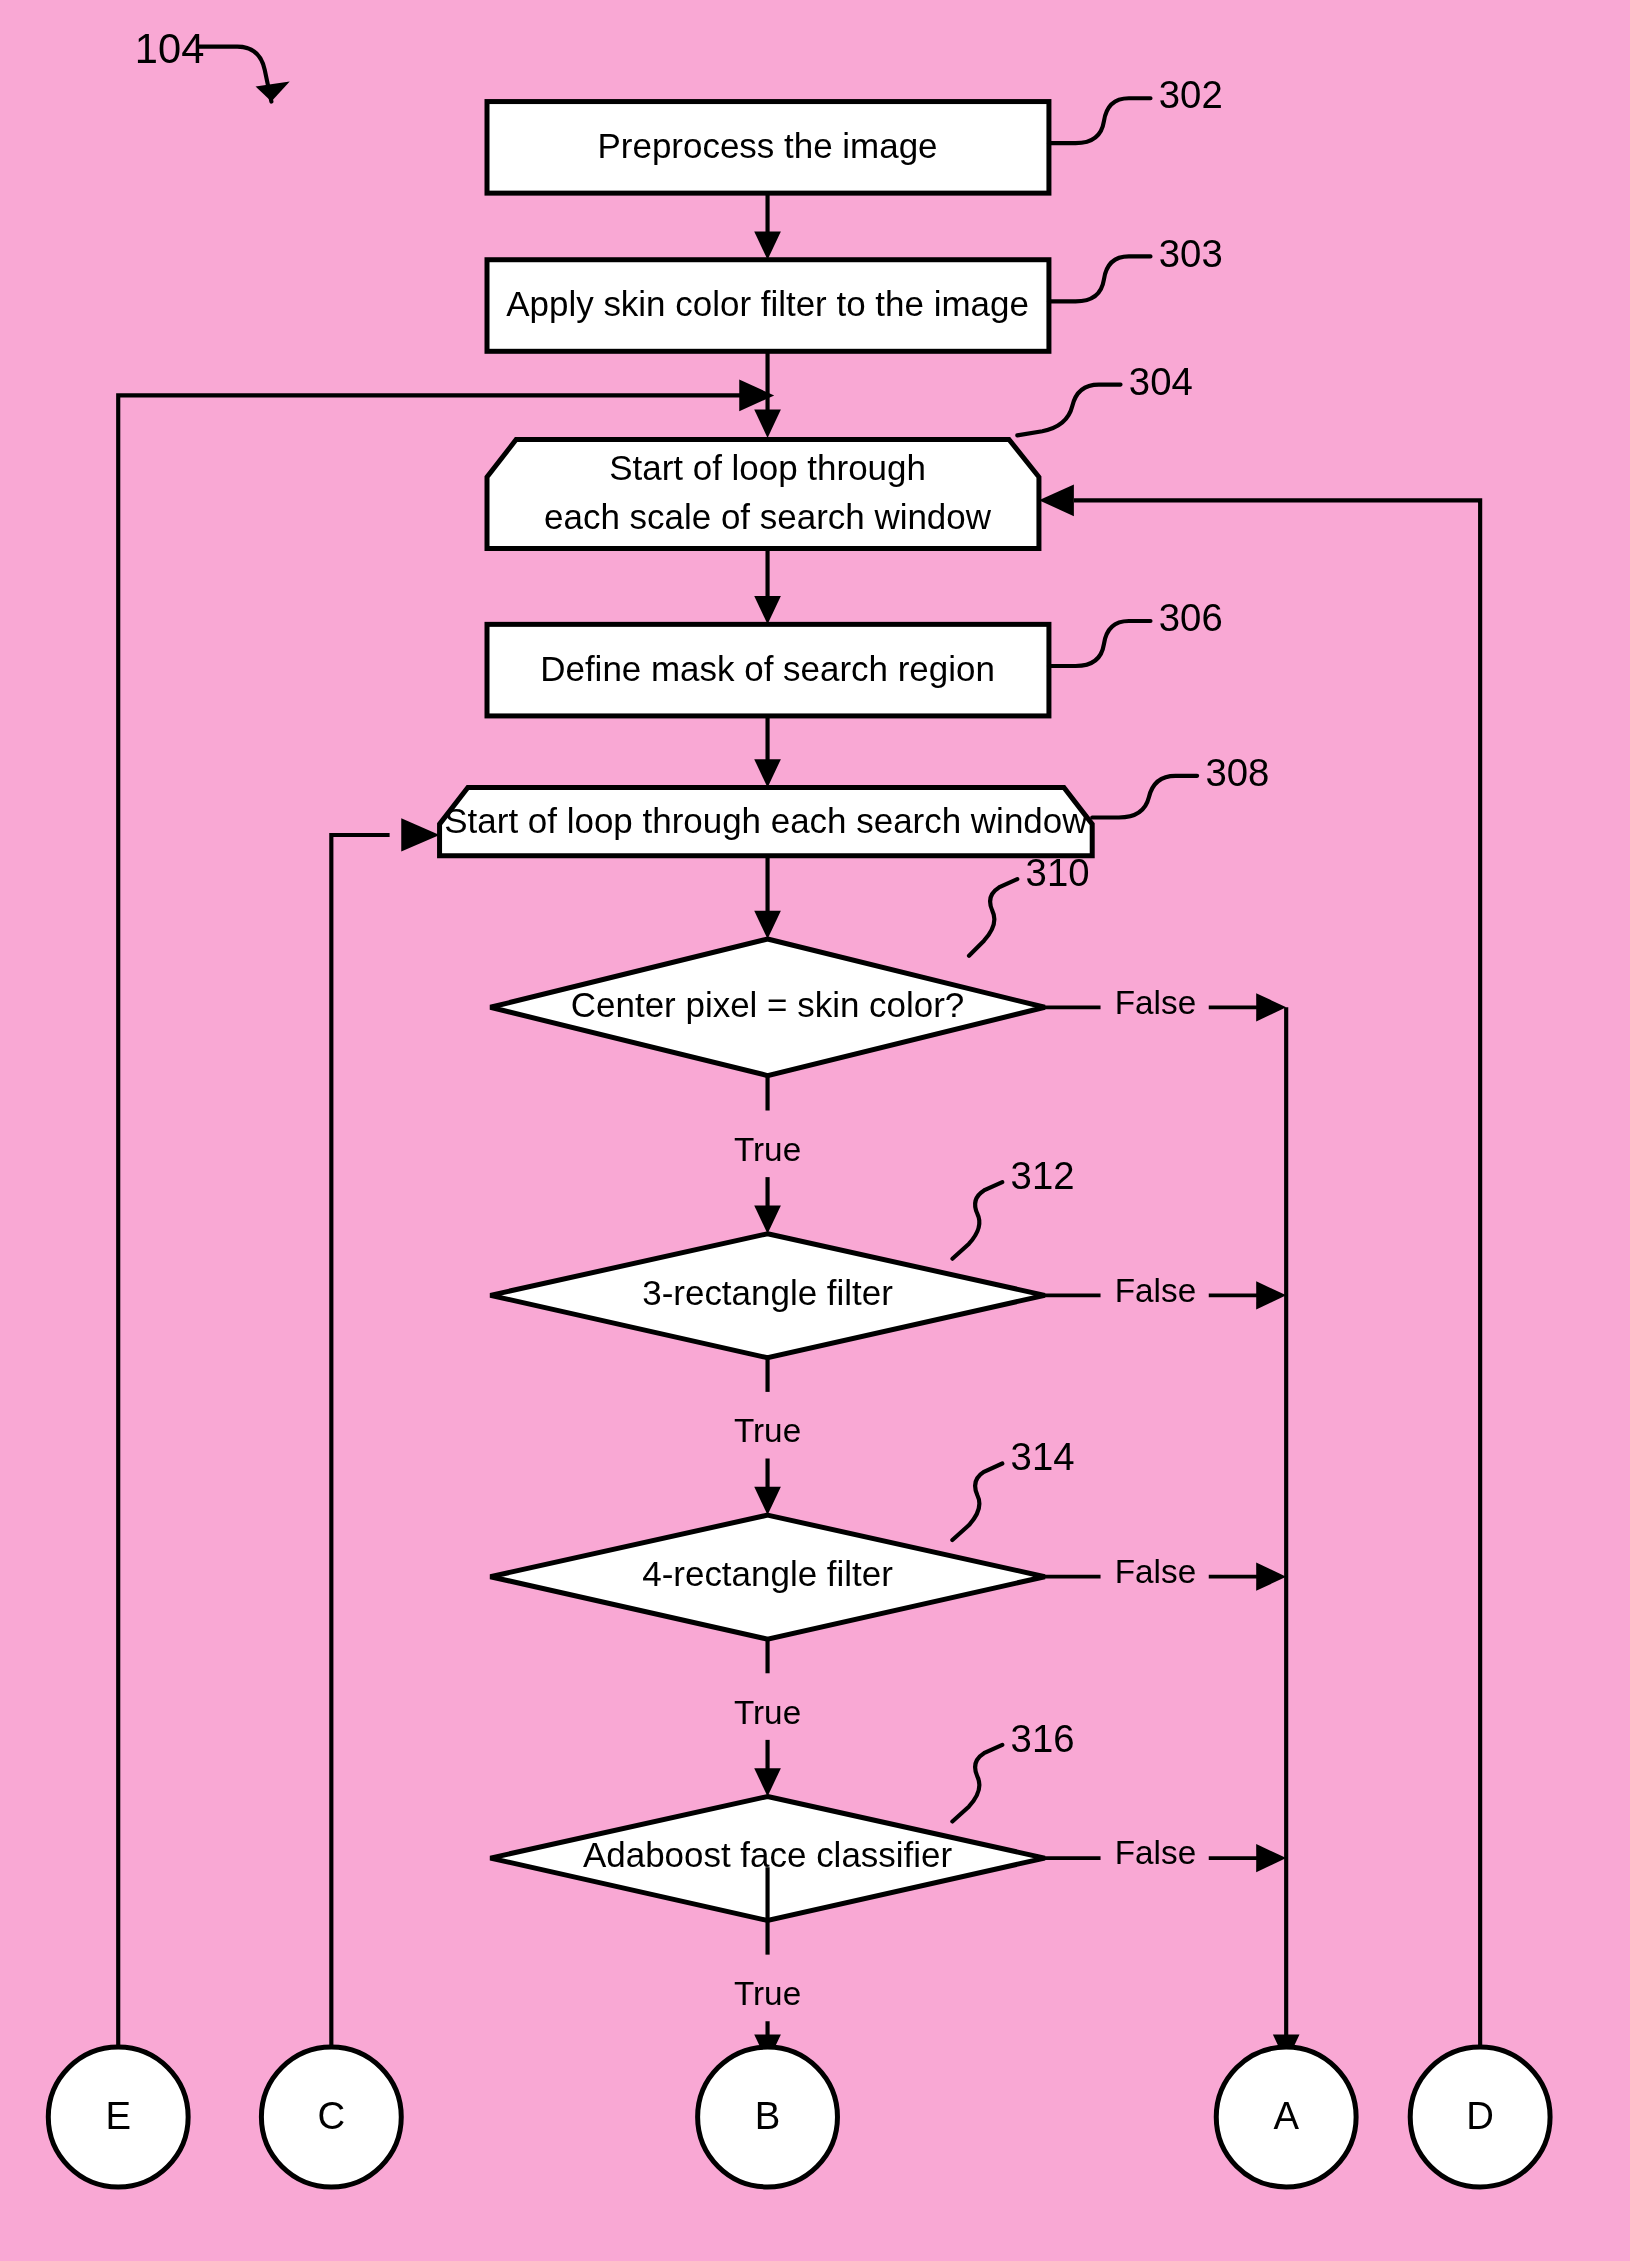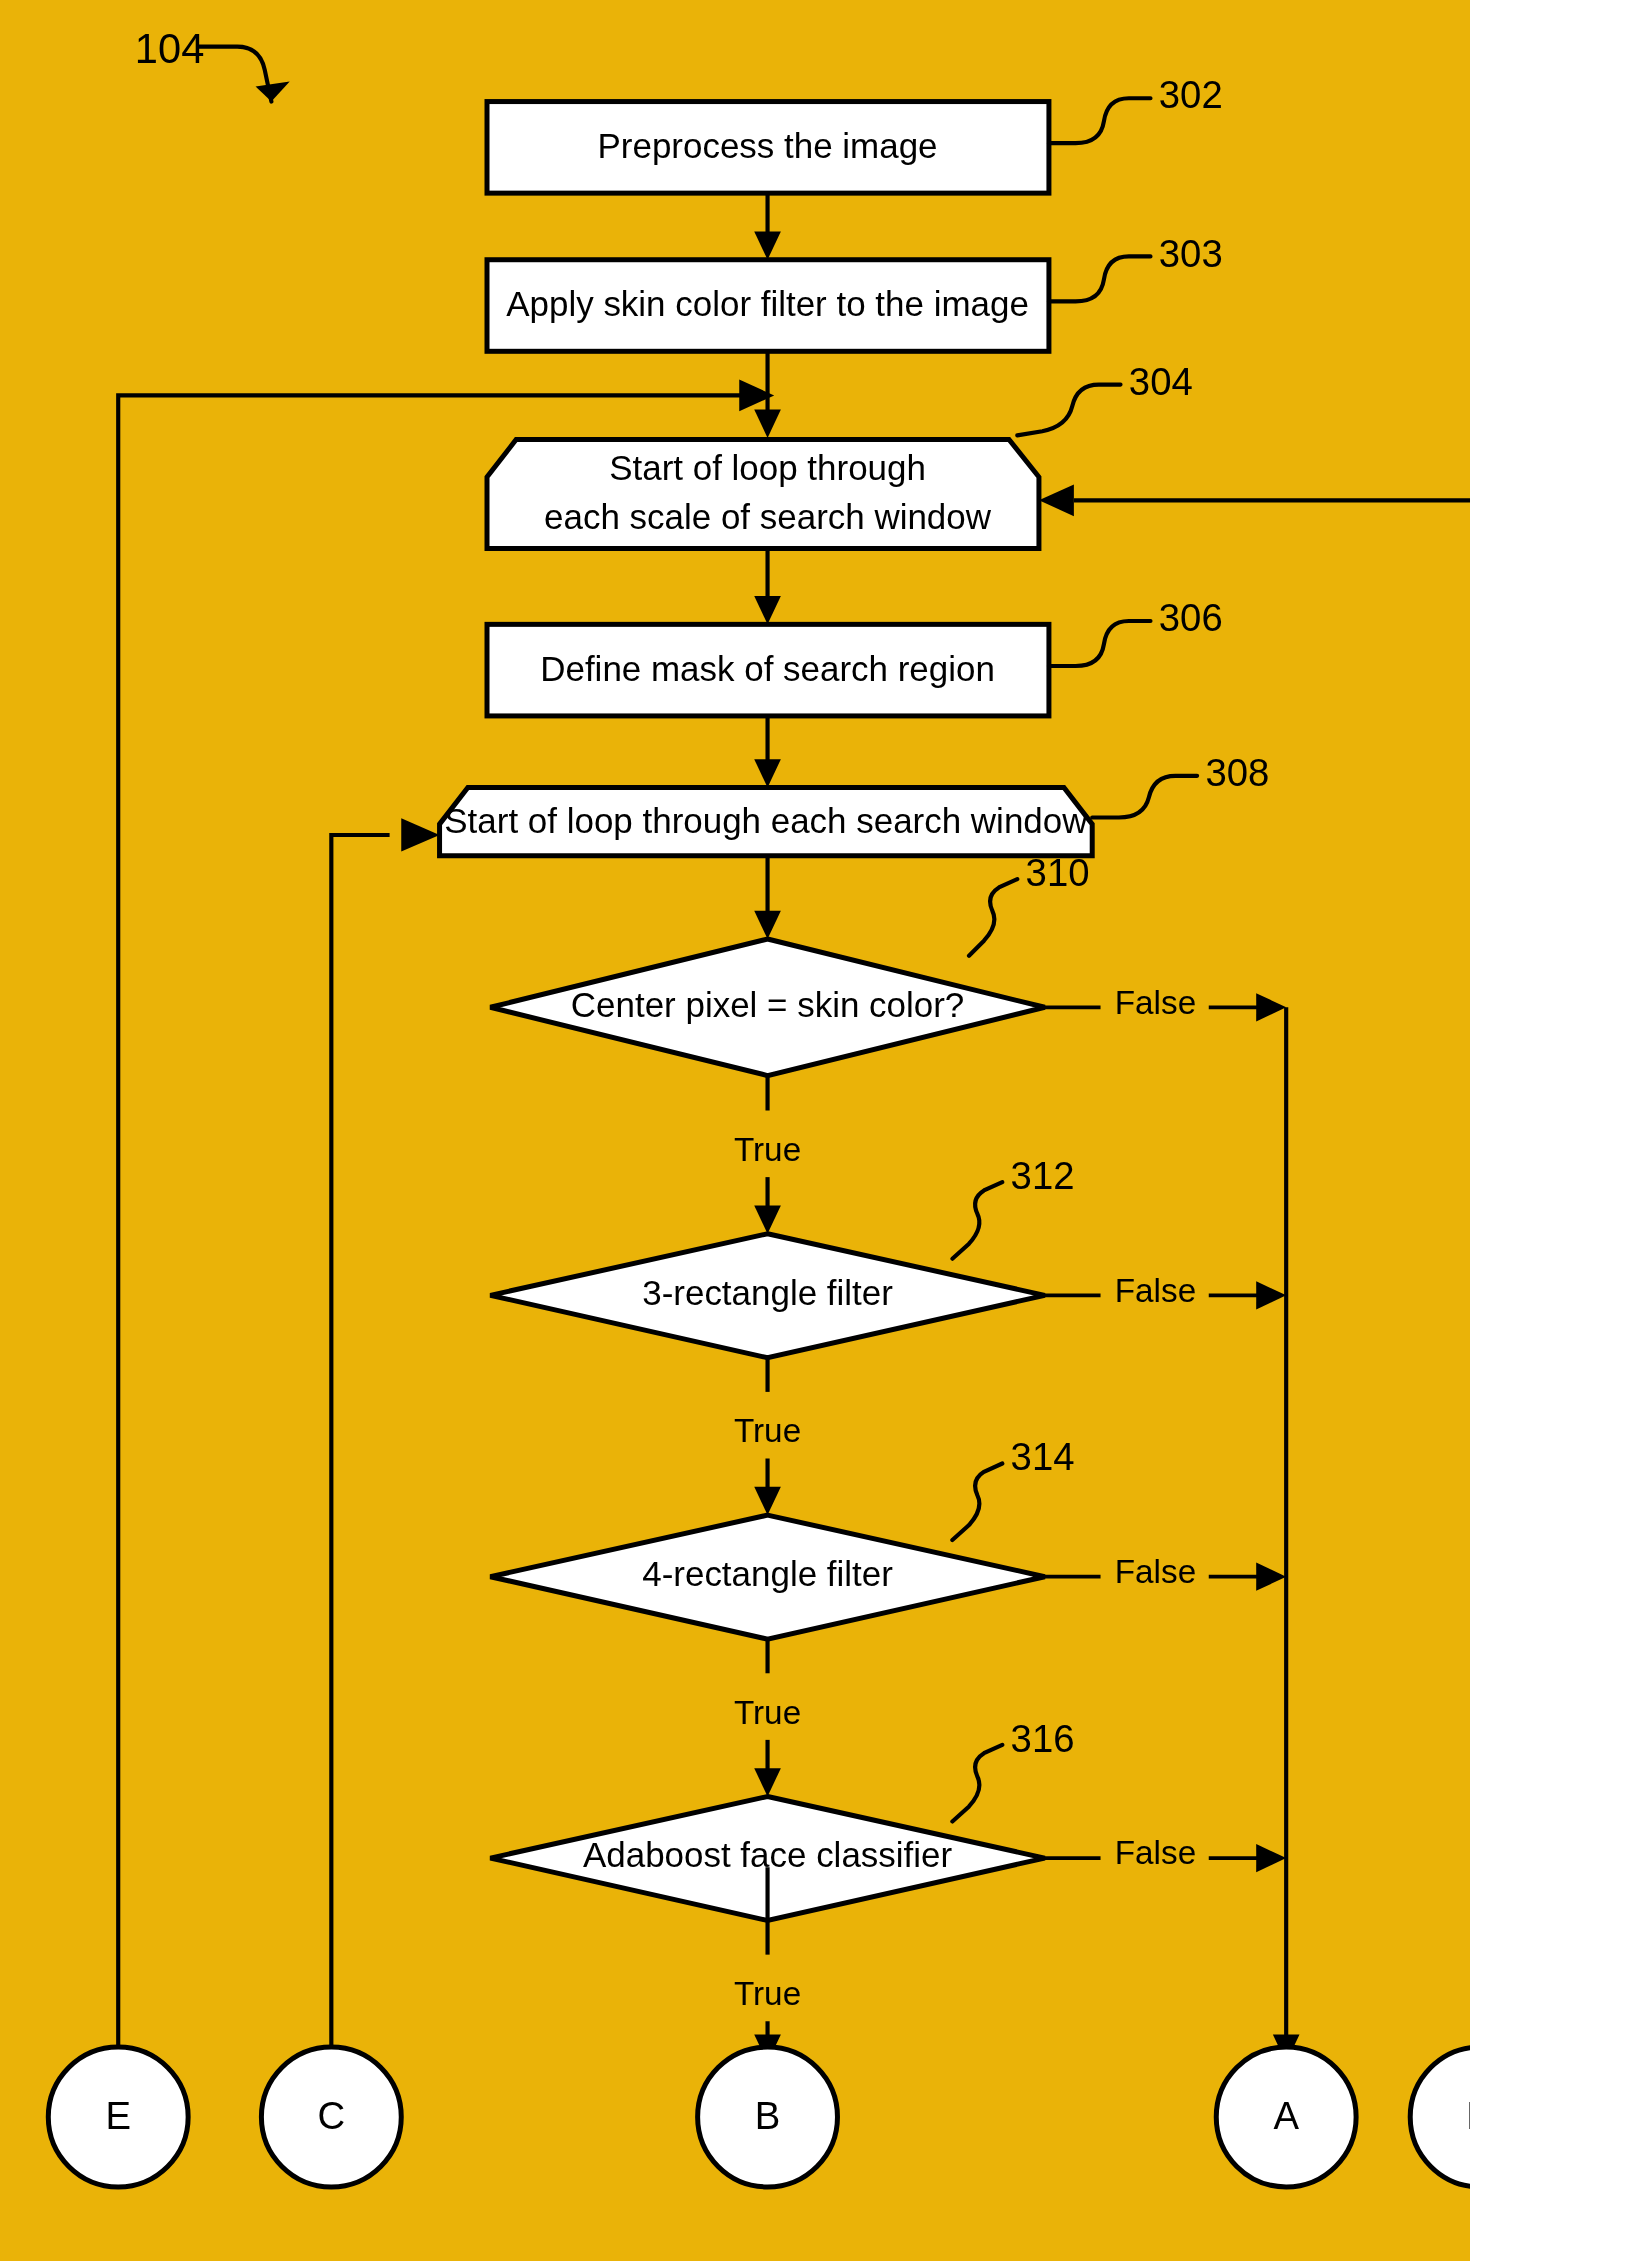--- a/index.html
+++ b/index.html
@@ -6,23 +6,23 @@
   html, body {
     margin: 0;
     padding: 0;
     background: #ffffff;
   }
   body {
     font-family: "Liberation Sans", sans-serif;
   }
   #figure-root {
     position: relative;
-    width: 1470px;
+    width: 1630px;
     height: 2261px;
-    background: #eab308;
+    background: #f9a8d4;
     overflow: hidden;
   }
   svg.flow {
     position: absolute;
     left: 0;
     top: 0;
     width: 1630px;
     height: 2261px;
     display: block;
   }

